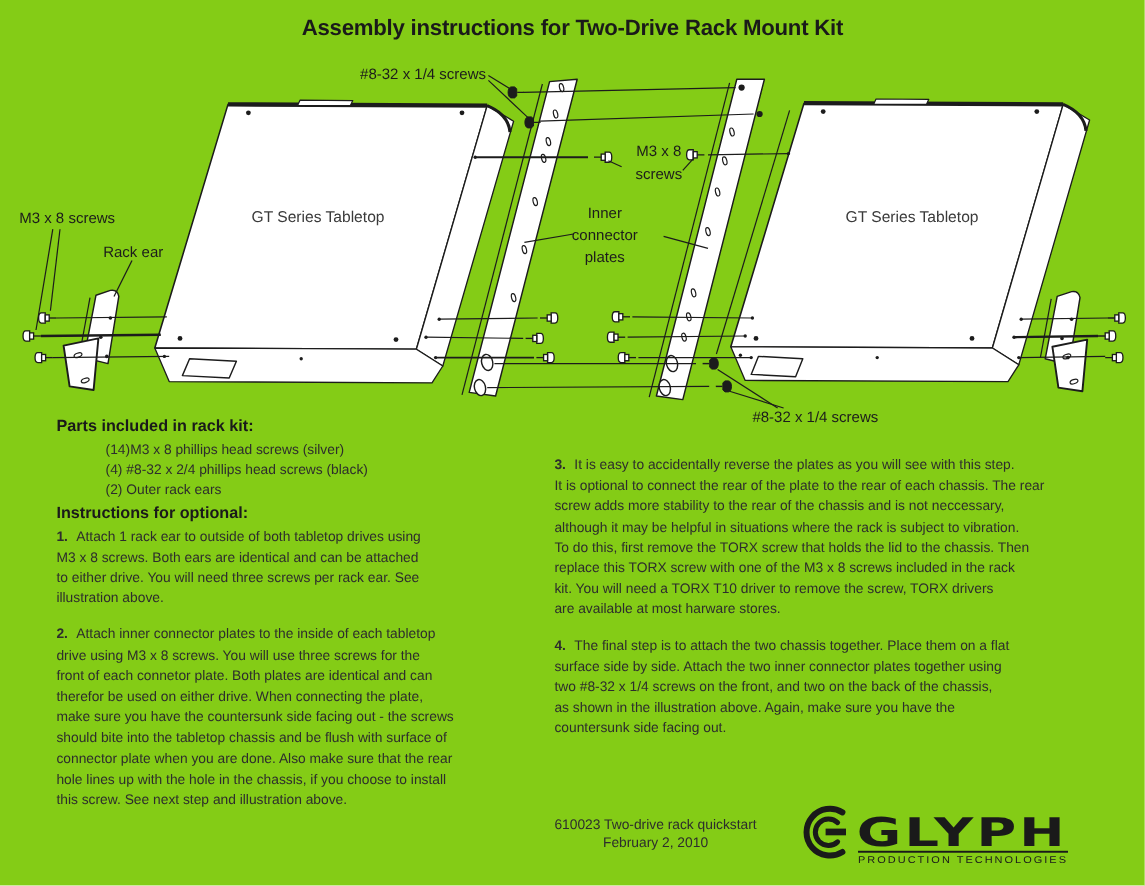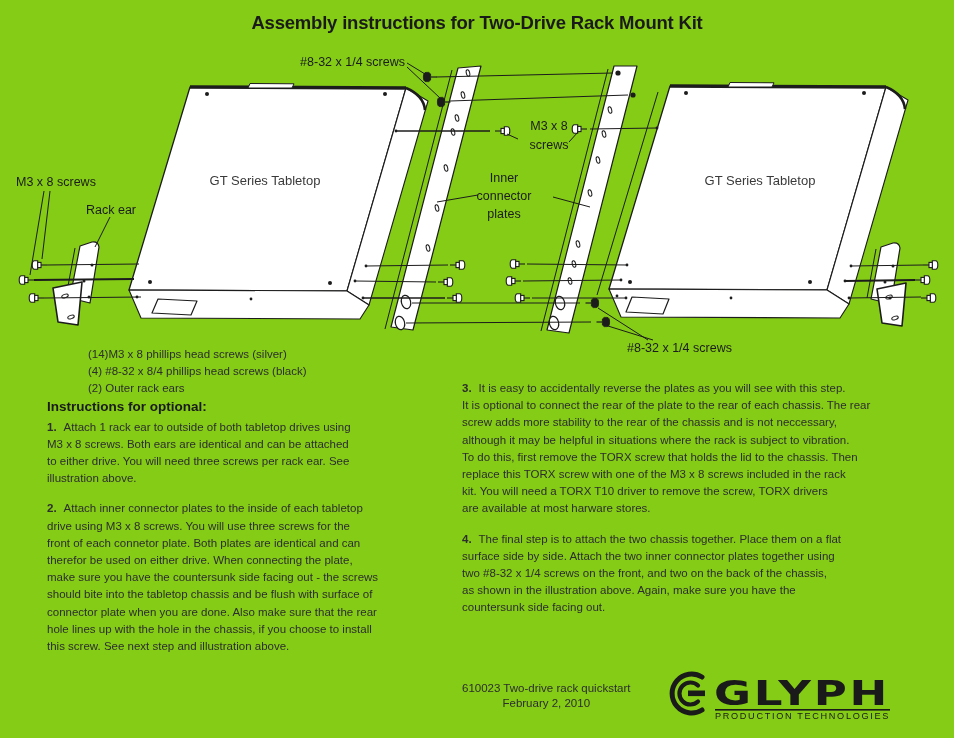--- a/index.html
+++ b/index.html
@@ -255,23 +255,24 @@
       <line x1="478" y1="147" x2="437" y2="154" stroke="#1c1c1c" stroke-width="1"></line>
       <line x1="553" y1="149" x2="590" y2="159" stroke="#1c1c1c" stroke-width="1"></line>
 
       <text x="627" y="304">#8-32 x 1/4 screws</text>
       <line x1="648" y1="292" x2="598" y2="260" stroke="#1c1c1c" stroke-width="1"></line>
       <line x1="653" y1="292" x2="608" y2="278" stroke="#1c1c1c" stroke-width="1"></line>
     </g>
   </svg>
 
   <div class="col col-left">
+    <h2 class="sec-heading">Parts included in rack kit:</h2>
     <ul class="parts-list">
       <li>(14)M3 x 8 phillips head screws (silver)</li>
-      <li>(4) #8-32 x 8/4 phillips head screws (black)</li>
+      <li>(4) #8-32 x 2/4 phillips head screws (black)</li>
       <li>(2) Outer rack ears</li>
     </ul>
 
     <h2 class="sec-heading instructions-heading">Instructions for optional:</h2>
 
     <p class="step"><span class="step-num">1.</span><span class="step-text">Attach 1 rack ear to outside of both tabletop drives using
 M3 x 8 screws. Both ears are identical and can be attached
 to either drive. You will need three screws per rack ear. See
 illustration above.</span></p>
 

